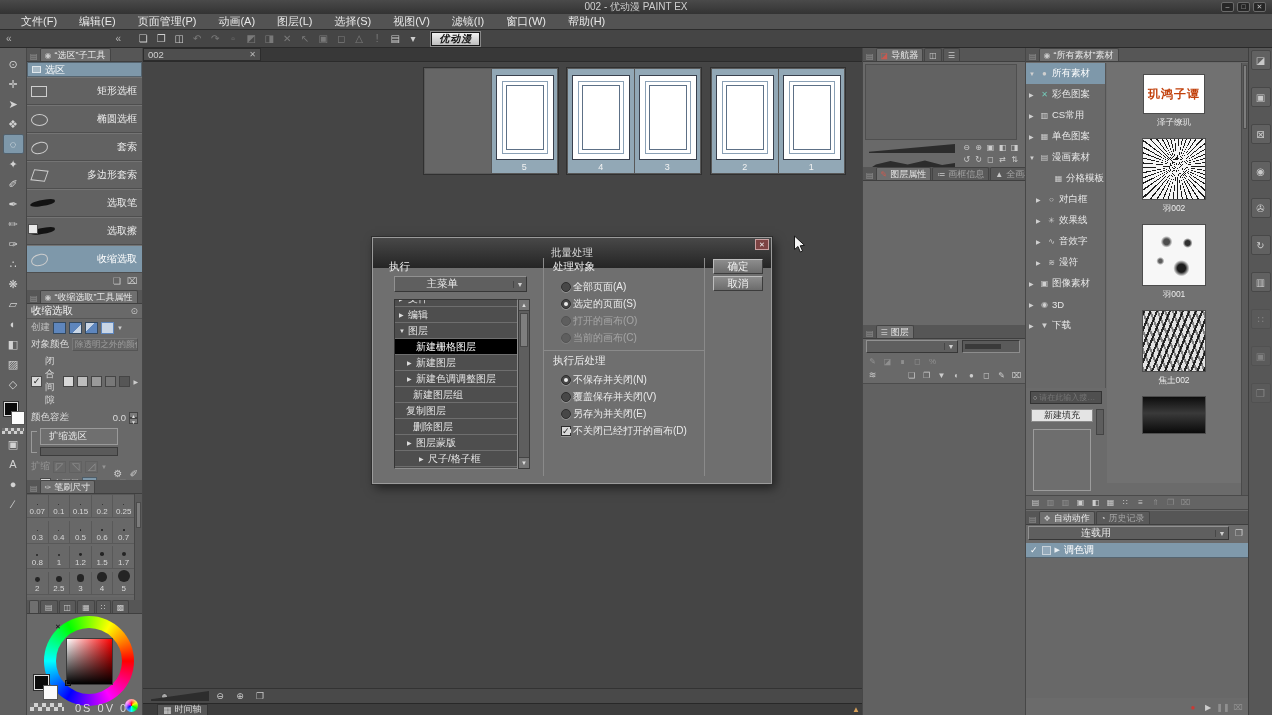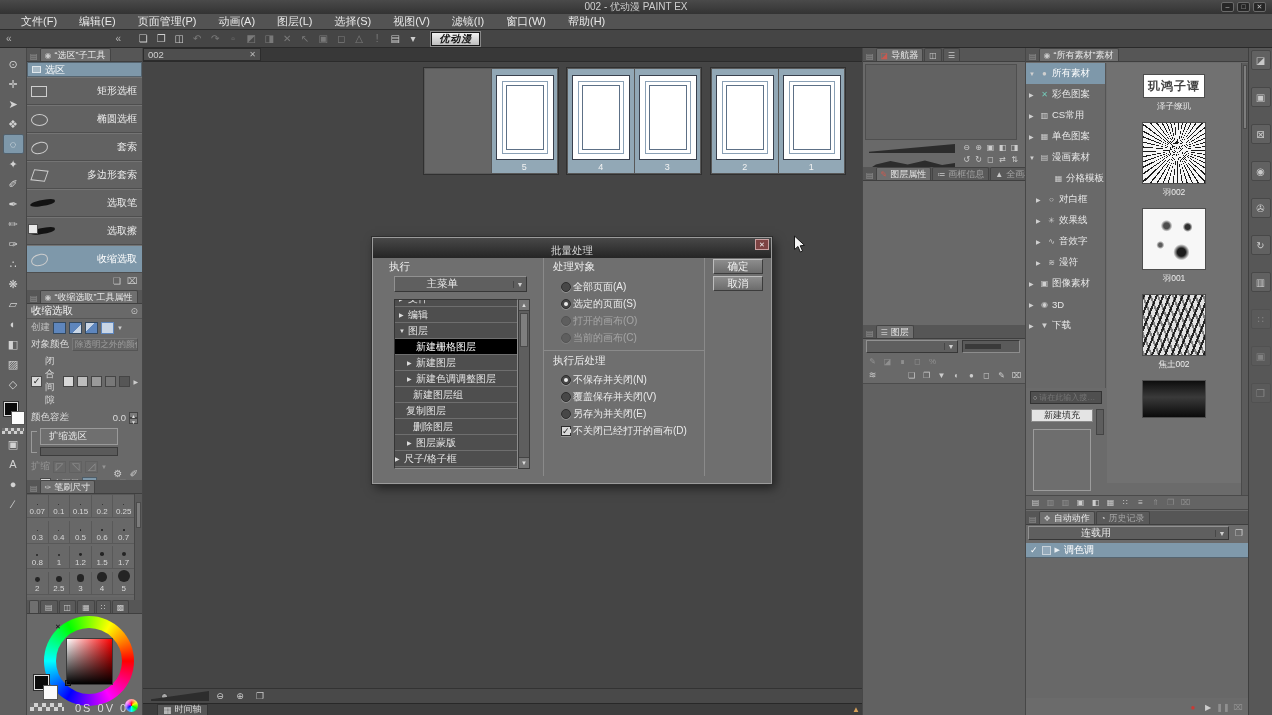--- a/index.html
+++ b/index.html
@@ -139,21 +139,21 @@
   #mat-tree{position:absolute;left:0;top:15px;width:80px;bottom:327px;background:#696969;border-right:1px solid #555;overflow:hidden}
   .t-row{height:21px;display:flex;align-items:center;gap:2px;padding-left:3px;font-size:9.5px;color:#e8e8e8;white-space:nowrap}
   .t-row .tri{width:8px;font-size:6px;color:#d0d0d0;flex:none}
   .t-row .t-ico{width:11px;font-size:8px;color:#cfcfcf;flex:none;text-align:center}
   .t-row.selected{background:#7e98aa;color:#fff}
   .t-row.ic-teal .t-ico{color:#74c9b8}
   #mat-list{position:absolute;left:81px;top:15px;right:7px;height:420px;background:#717171;overflow:hidden;display:flex;flex-direction:column;align-items:center}
   .mat-item{display:flex;flex-direction:column;align-items:center;margin-top:11px}
   .mat-thumb{width:64px;height:62px;border:1px solid #4d4d4d}
   .mat-caption{margin-top:3px;font-size:8.5px;color:#ececec;height:10px}
-  .art-callig .mat-thumb{width:62px;height:24px;background:#fff;color:#404040;font-family:"Liberation Serif","DejaVu Serif",serif;font-weight:bold;font-size:12px;display:flex;align-items:center;justify-content:center;letter-spacing:1px}
+  .art-callig .mat-thumb{width:62px;height:40px;background:#fff;color:#c2410c;font-family:"Liberation Serif","DejaVu Serif",serif;font-weight:bold;font-size:12px;display:flex;align-items:center;justify-content:center;letter-spacing:1px}
   .art-radial .mat-thumb{background:repeating-conic-gradient(from 10deg at 55% 45%,#191919 0 2deg,#f5f5f5 2deg 8deg)}
   .art-splash .mat-thumb{background-color:#f7f7f7;background-image:radial-gradient(circle at 62% 72%,#1d1d1d 0 7%,rgba(0,0,0,0) 14%),radial-gradient(circle at 38% 28%,#4e4e4e 0 5%,rgba(0,0,0,0) 10%),radial-gradient(circle at 72% 30%,#303030 0 4%,rgba(0,0,0,0) 8%),radial-gradient(circle at 28% 60%,#5c5c5c 0 3%,rgba(0,0,0,0) 7%)}
   .art-waves .mat-thumb{background-color:#e2e2e2;background-image:repeating-linear-gradient(112deg,rgba(18,18,18,.9) 0 2px,rgba(0,0,0,0) 2px 6px),repeating-linear-gradient(68deg,rgba(50,50,50,.55) 0 2px,rgba(0,0,0,0) 2px 7px)}
   .art-dark .mat-thumb{height:38px;background:linear-gradient(#0d0d0d,#3a3a3a 45%,#0a0a0a),repeating-linear-gradient(90deg,rgba(200,200,200,.25) 0 3px,rgba(0,0,0,0) 3px 14px)}
   #mat-scroll{position:absolute;right:0;top:15px;width:7px;height:440px;background:#5b5b5b;border-left:1px solid #4a4a4a}
   #mat-scroll .thumb{position:absolute;left:1px;right:1px;top:2px;height:64px;background:#7d7d7d;border:1px solid #4b4b4b}
   #mat-search{position:absolute;left:4px;top:343px;width:72px;height:13px;background:#4f4f4f;border:1px solid #333;display:flex;align-items:center;gap:2px;padding:0 2px}
   #mat-search .mag{font-size:7px;color:#bbb}
   #mat-search input{background:transparent;border:none;outline:none;color:#c3c3c3;font-size:8px;width:58px;font-family:inherit}
   #tag-btn{position:absolute;left:5px;top:361px;width:62px;height:13px;background:#e4e4e4;border:1px solid #8a8a8a;color:#2a2a2a;font-size:9px;text-align:center;line-height:11px}
@@ -169,21 +169,21 @@
   .aa-row{height:15px;background:#7f99ab;border-bottom:1px solid #55646f;display:flex;align-items:center;gap:4px;padding-left:4px;font-size:10px;color:#fff}
   .aa-row .chk{font-size:9px;color:#fff}
   .aa-row .box{width:9px;height:9px;border:1px solid #c8d2da;background:#93a9ba}
   .aa-row .play{font-size:7px;color:#e8eef2}
   #aa-foot{position:absolute;left:0;bottom:2px;right:4px;display:flex;justify-content:flex-end;gap:3px}
   
   #rightstrip{left:1248px;top:48px;width:24px;height:667px;background:#575757;border-left:1px solid #3f3f3f;display:flex;flex-direction:column;align-items:center;padding-top:2px}
   #rightstrip .slot-ico{width:20px;height:20px;margin-bottom:17px;background:#616161;border:1px solid #484848;border-radius:2px;display:flex;align-items:center;justify-content:center;font-size:10px;color:#c9c9c9}
   
   #dialog{left:372px;top:237px;width:400px;height:247px;background:#6f6f6f;border:1px solid #9b9b9b;outline:1px solid #2e2e2e;box-shadow:3px 4px 10px rgba(0,0,0,.55);z-index:50}
-  #dlg-title{height:20px;background:linear-gradient(#484848,#252525);display:flex;align-items:flex-end;justify-content:center;font-size:10.5px;color:#d8d8d8;position:relative}
+  #dlg-title{height:30px;background:linear-gradient(#484848,#252525);display:flex;align-items:center;justify-content:center;font-size:10.5px;color:#d8d8d8;position:relative}
   #dlg-close{position:absolute;right:2px;top:1px;width:14px;height:11px;background:#7d4343;border:1px solid #caa0a0;color:#f0f0f0;font-size:7px;line-height:9px;text-align:center}
   .dlg-label{position:absolute;font-size:10.5px;color:#ececec}
   #dlg-menu-dd{position:absolute;left:21px;top:38px;width:133px;height:16px;padding-left:4px}
   #dlg-menu-dd .mlabel{margin:0 auto;font-size:10.5px}
   #dlg-tree{position:absolute;left:21px;top:61px;width:124px;height:170px;overflow:hidden;background:#515151;border:1px solid;border-color:#353535 #8d8d8d #8d8d8d #353535}
   .dlg-row{height:16px;display:flex;align-items:center;background:#4e4e4e;border-bottom:1px solid #6e6e6e;color:#e4e4e4;font-size:10px;padding-left:4px;white-space:nowrap;overflow:hidden}
   .dlg-row .tri{width:9px;font-size:6px;color:#dcdcdc;flex:none}
   .dlg-row.selected{background:#000000;color:#fff}
   #dlg-tree-scroll{position:absolute;left:145px;top:61px;width:12px;height:170px;background:#5e5e5e;border:1px solid #3c3c3c}
   #dlg-tree-scroll .sb-btn{height:11px;background:#757575;border-bottom:1px solid #444;font-size:6px;text-align:center;line-height:10px;color:#ddd}
@@ -1146,21 +1146,21 @@
       <div class="dlg-row" style="padding-left: 9px;">
         <span class="tri"></span>
         <span>删除图层</span>
       </div>
 
       <div class="dlg-row" style="padding-left: 12px;">
         <span class="tri">▶</span>
         <span>图层蒙版</span>
       </div>
 
-      <div class="dlg-row" style="padding-left: 0;">
+      <div class="dlg-row" style="padding-left: 24px;">
         <span class="tri">▶</span>
         <span>尺子/格子框</span>
       </div>
 
       <div class="dlg-row" style="padding-left: 9px;">
         <span class="tri"></span>
         <span>转换图层</span>
       </div>
     </div>
   <div id="dlg-tree-scroll">

